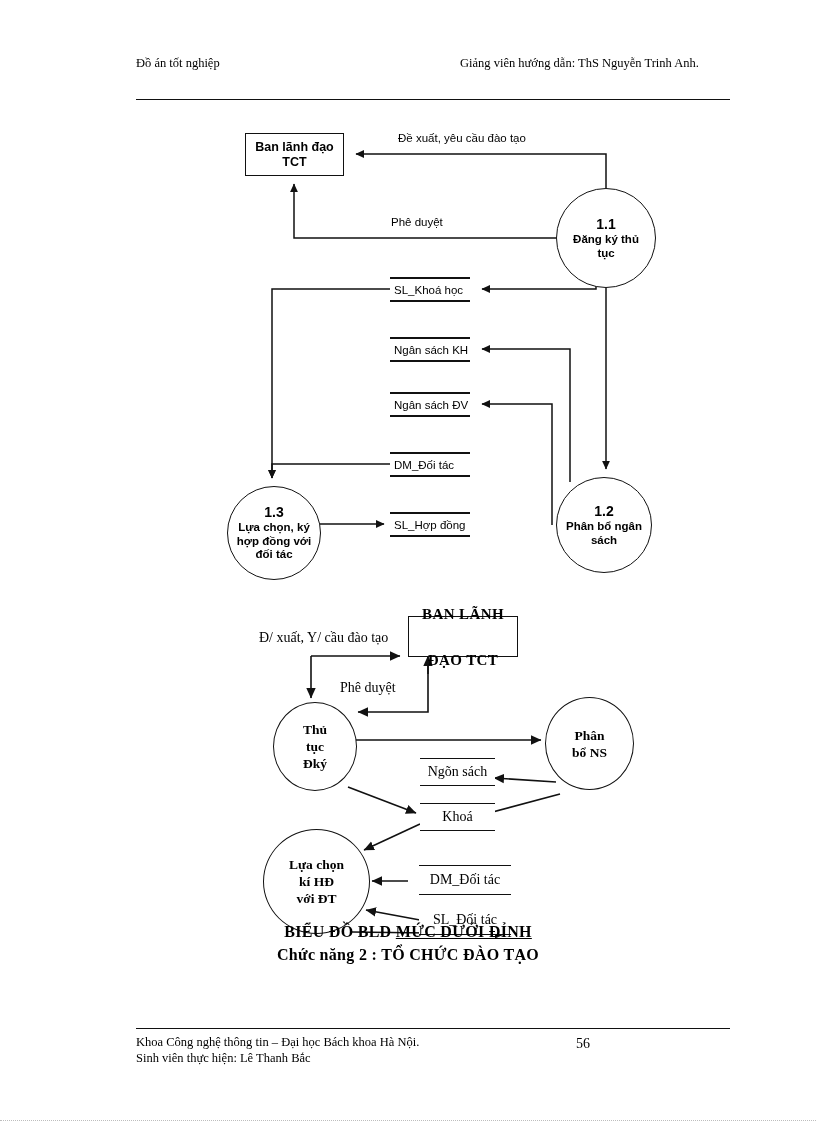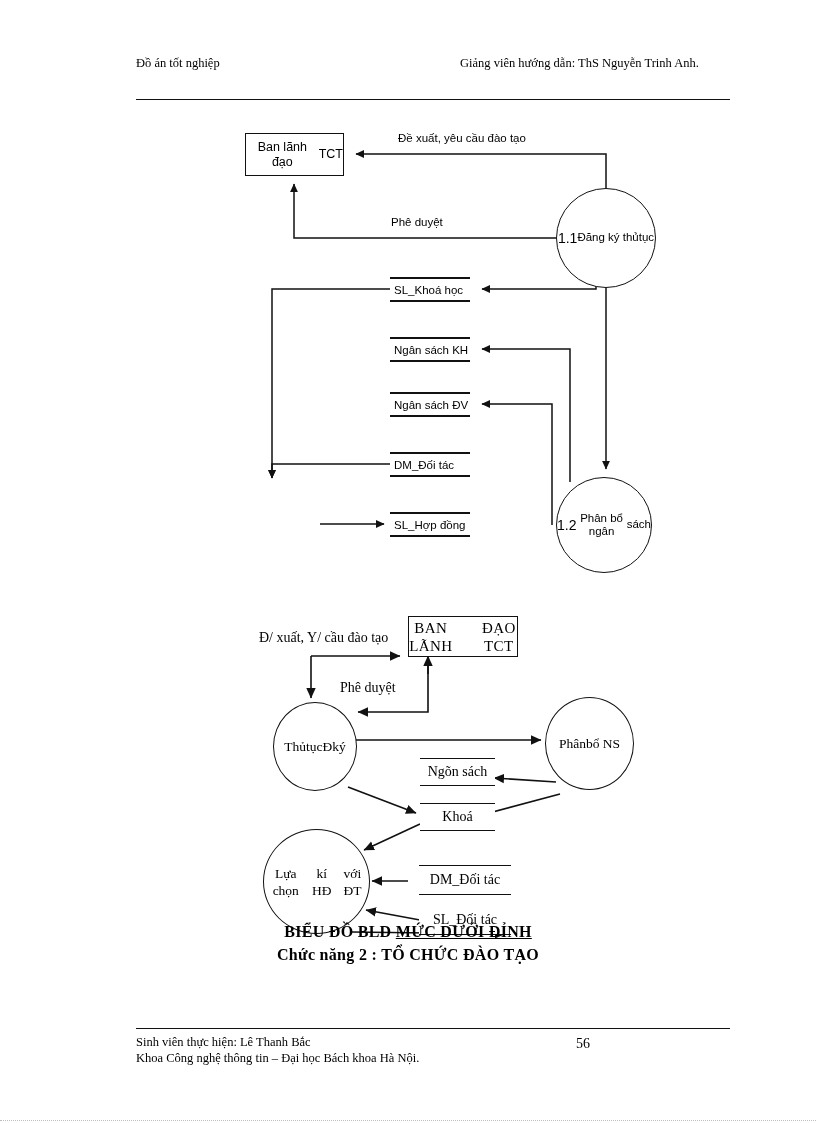--- a/index.html
+++ b/index.html
@@ -81,24 +81,25 @@
     width: 816px;
     height: 1123px;
     pointer-events: none;
   }
   .diagram svg { display: block; }
 
   .node {
     position: absolute;
     box-sizing: border-box;
     display: flex;
-    flex-direction: row;
+    flex-direction: column;
     align-items: center;
     justify-content: center;
     text-align: center;
+    font-weight: bold;
   }
 
   
   .d1-ext {
     border: 1.5px solid #111;
     background: #fff;
     font-family: "Liberation Sans", sans-serif;
     font-size: 12.5px;
     line-height: 15px;
   }
@@ -246,20 +247,26 @@
     <span>Đăng ký thủ</span>
     <span>tục</span>
   </div>
 
   <div class="node d1-proc" style="left:556px; top:465px; width:96px; height:96px;">
     <span class="pid">1.2</span>
     <span>Phân bổ ngân</span>
     <span>sách</span>
   </div>
 
+  <div class="node d1-proc" style="left:227px; top:474px; width:94px; height:94px;">
+    <span class="pid">1.3</span>
+    <span>Lựa chọn, ký</span>
+    <span>hợp đồng với</span>
+    <span>đối tác</span>
+  </div>
 
   <div class="store d1-store" style="left:390px; top:265px; width:80px; height:25px;">
     <span>SL_Khoá học</span>
   </div>
   <div class="store d1-store" style="left:390px; top:325px; width:80px; height:25px;">
     <span>Ngân sách KH</span>
   </div>
   <div class="store d1-store" style="left:390px; top:380px; width:80px; height:25px;">
     <span>Ngân sách ĐV</span>
   </div>
@@ -350,19 +357,19 @@
 
   <div class="caption c1">
     <span>BIỂU ĐỒ BLD </span><span class="ul">MỨC DƯỚI ĐỈNH</span>
   </div>
   <div class="caption c2">
     <span>Chức năng 2 : </span><span>TỔ CHỨC ĐÀO TẠO</span>
   </div>
 
   <div class="footer-rule"></div>
   <div class="footer">
+    <div class="footer-line">Khoa Công nghệ thông tin – Đại học Bách khoa Hà Nội.</div>
     <div class="footer-line">Sinh viên thực hiện: Lê  Thanh Bắc</div>
-    <div class="footer-line">Khoa Công nghệ thông tin – Đại học Bách khoa Hà Nội.</div>
   </div>
   <div class="page-number">56</div>
 
   <div class="bottom-edge"></div>
 </div>
 
 </body></html>

